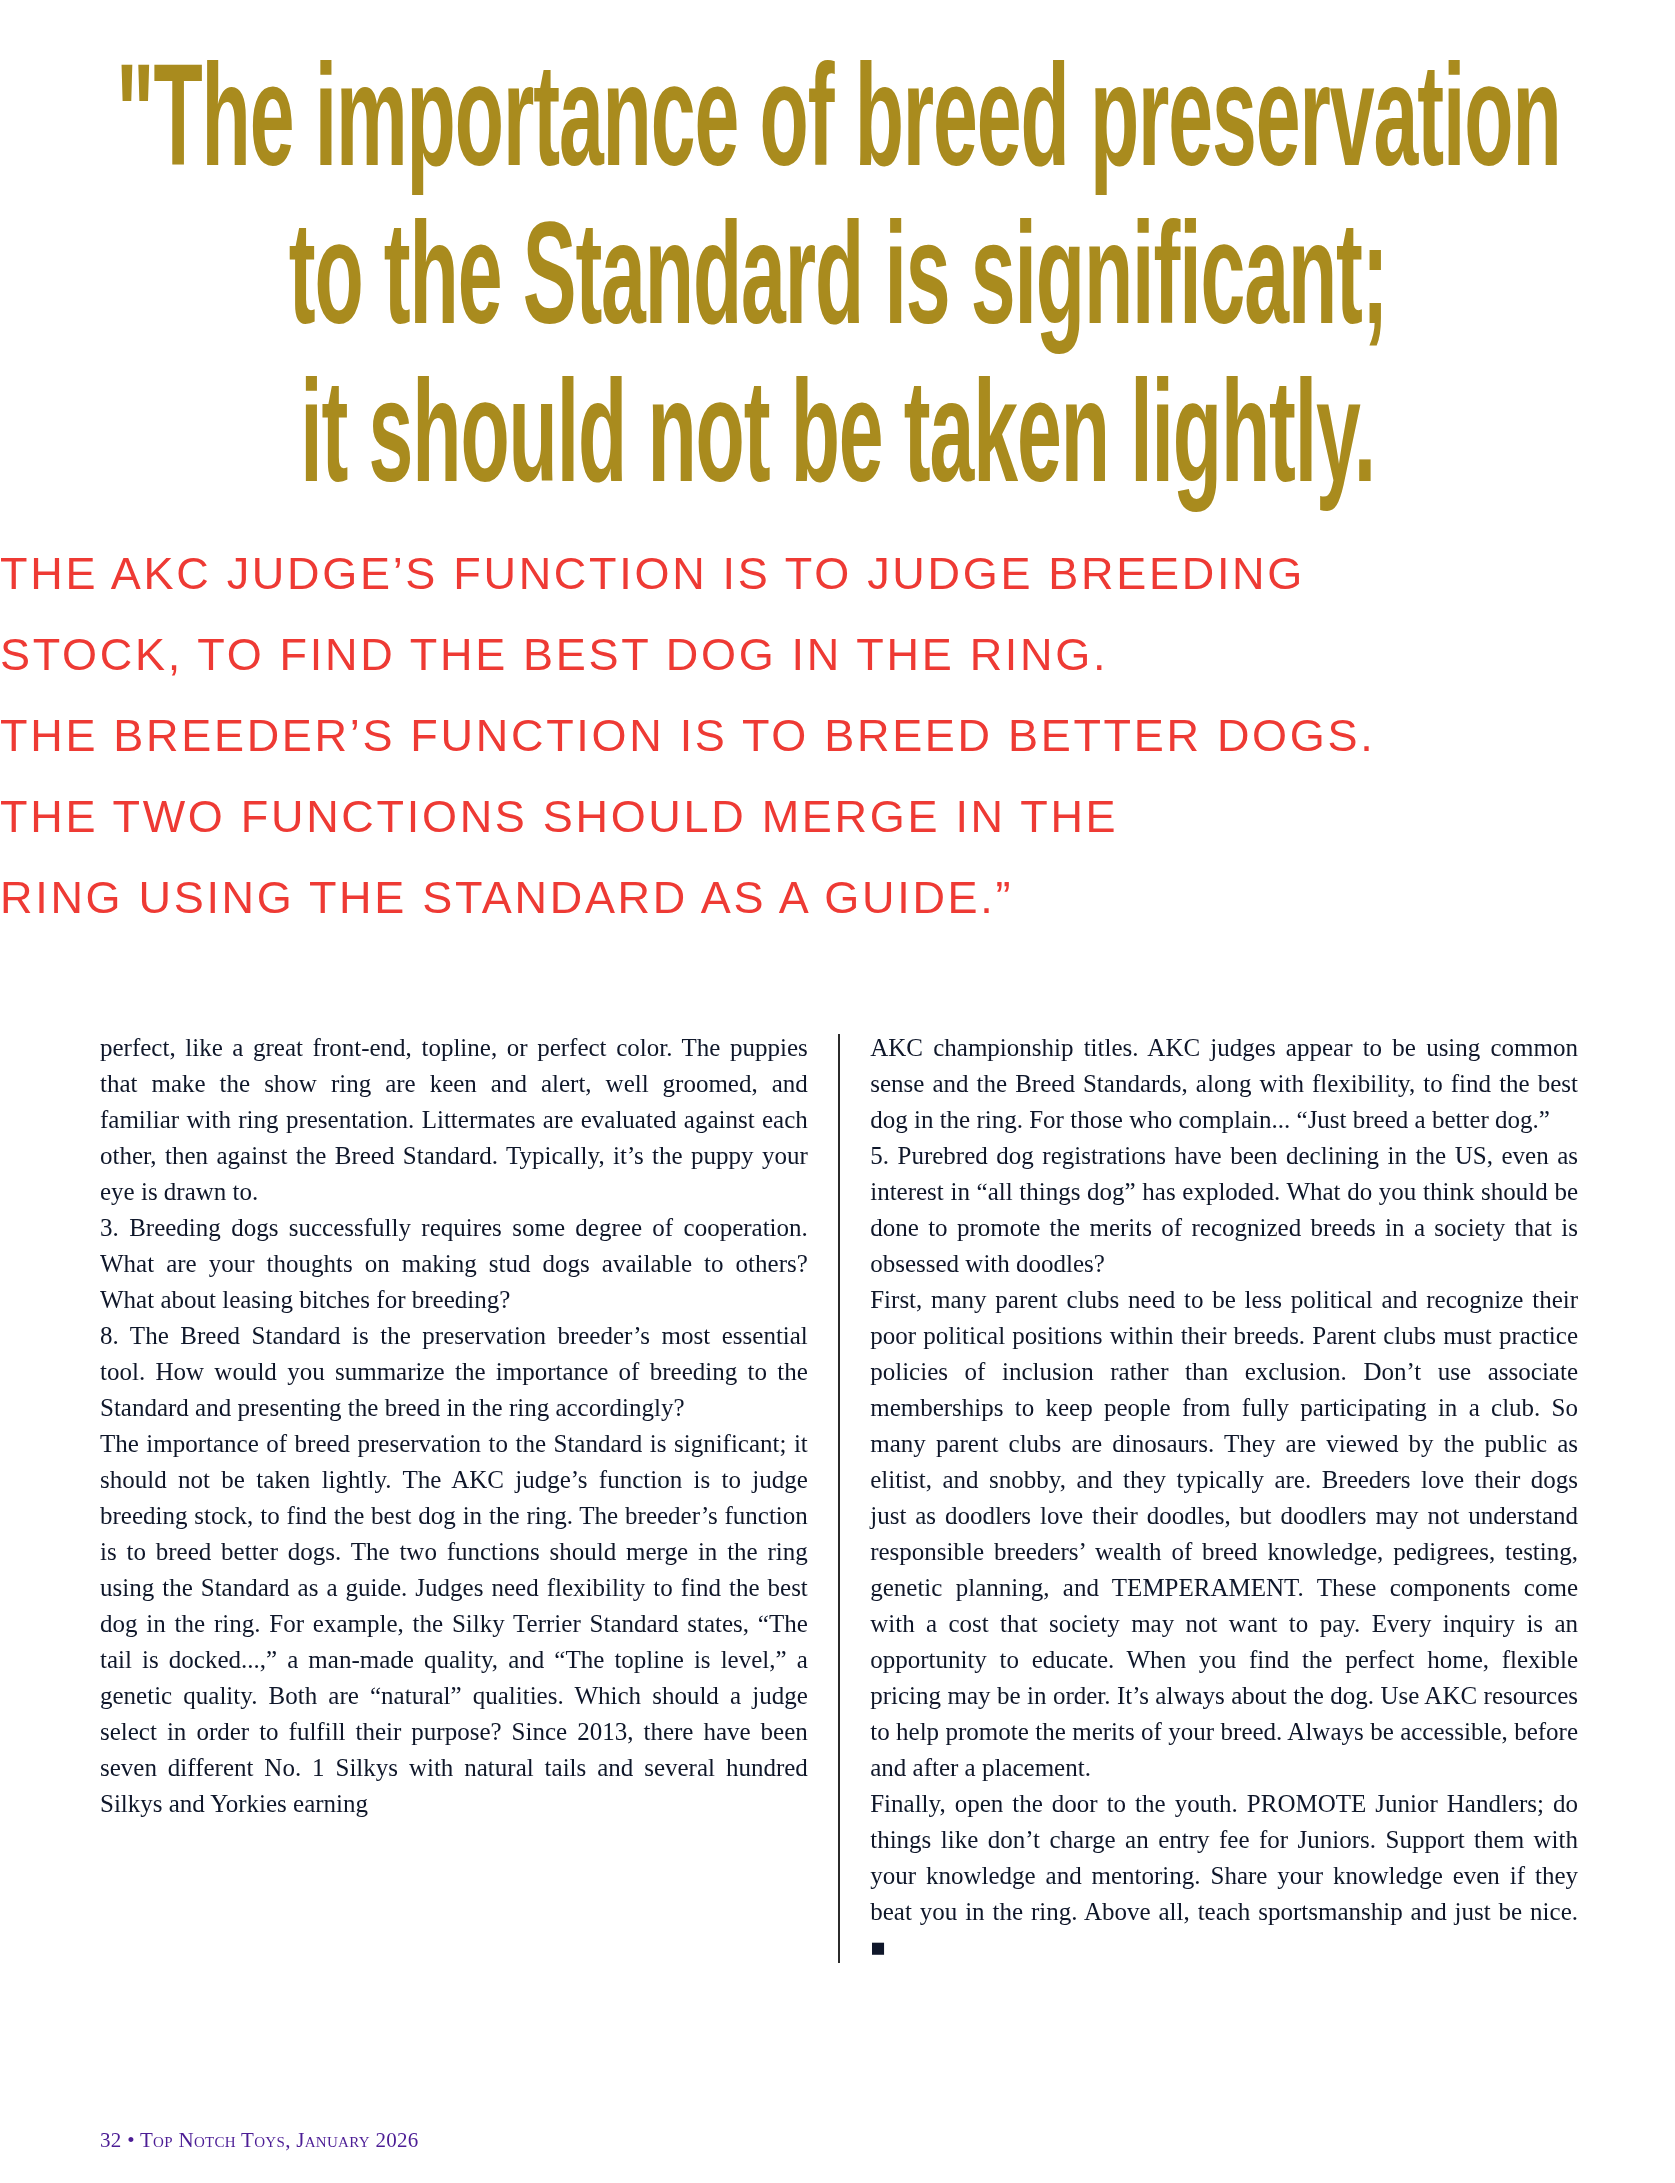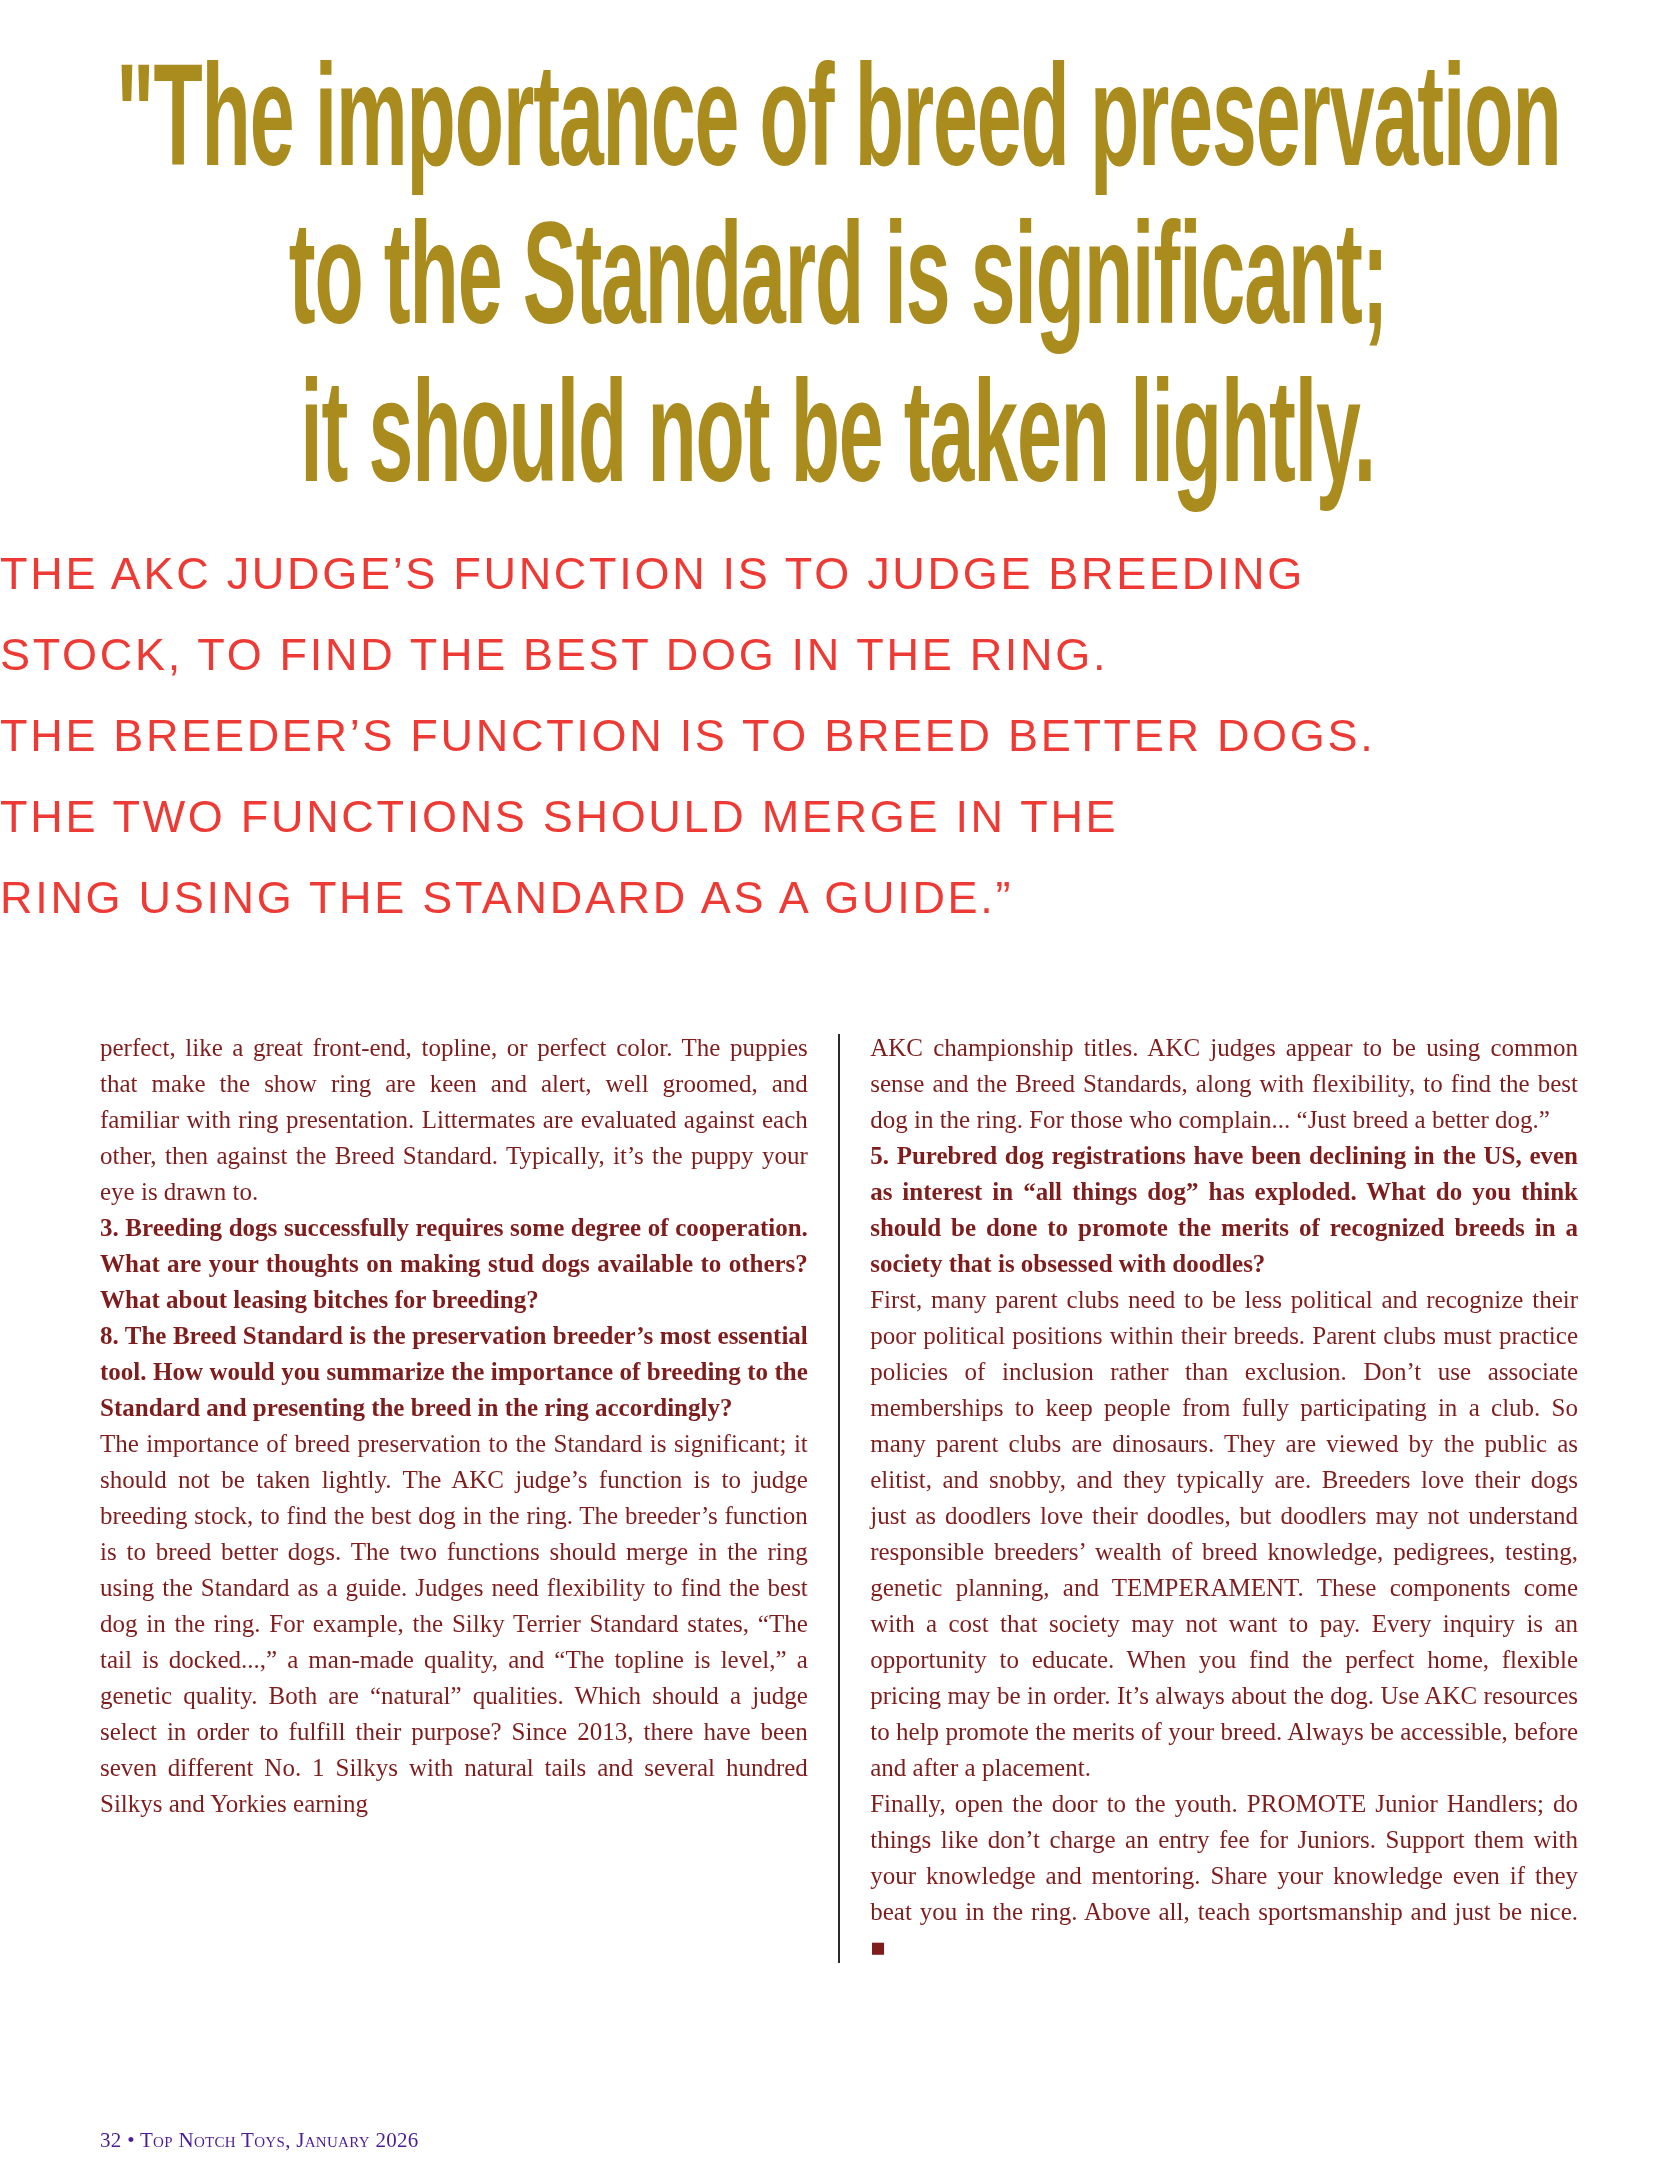--- a/index.html
+++ b/index.html
@@ -46,23 +46,23 @@
     position: absolute; top: 1030px; left: 100px; right: 98px;
     display: flex;
   }
   .col { flex: 1 1 0; min-width: 0; }
   .col-rule { width: 1.4px; background: #2b2b2b; margin: 4.1px 30.5px 2.7px 30.5px; }
   .para {
     margin: 0;
     font-size: 25px;
     line-height: 36px;
     text-align: justify;
-    color: #7f1d1d;
+    color: #0f172a;
   }
-  .question { font-weight: 700; }
+  .question { font-weight: 400; }
 
   
   .footer {
     position: absolute; left: 100px; bottom: 30px;
     font-size: 21px;
     font-weight: 400;
     font-variant: small-caps;
     letter-spacing: 0.3px;
     color: #4c1d95;
   }

